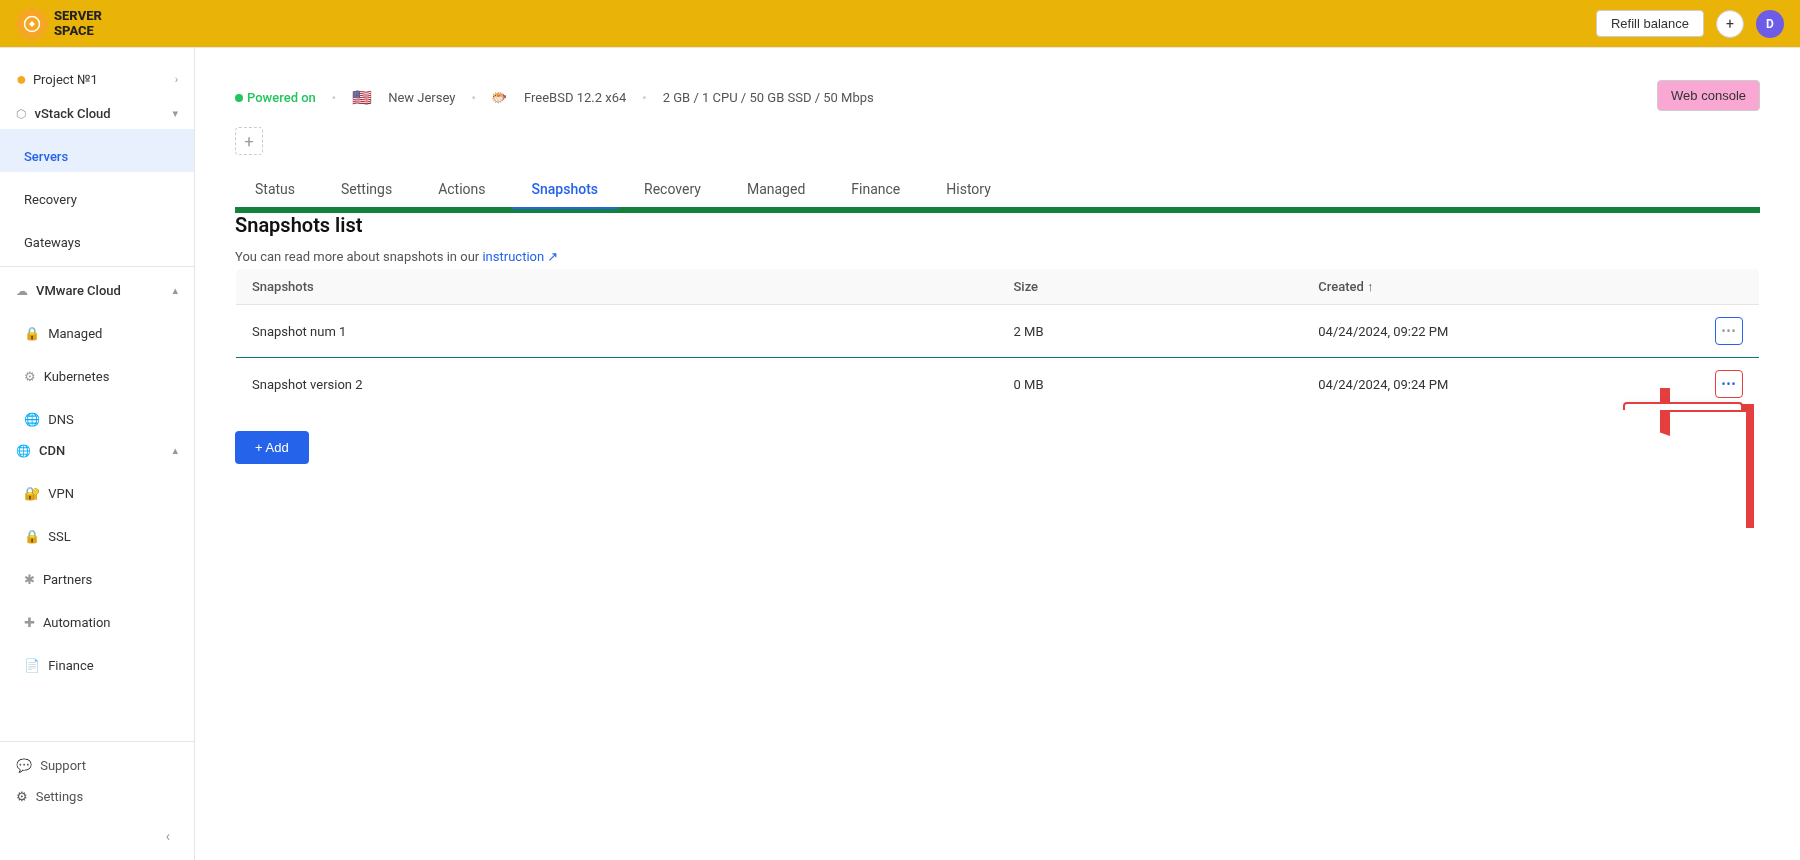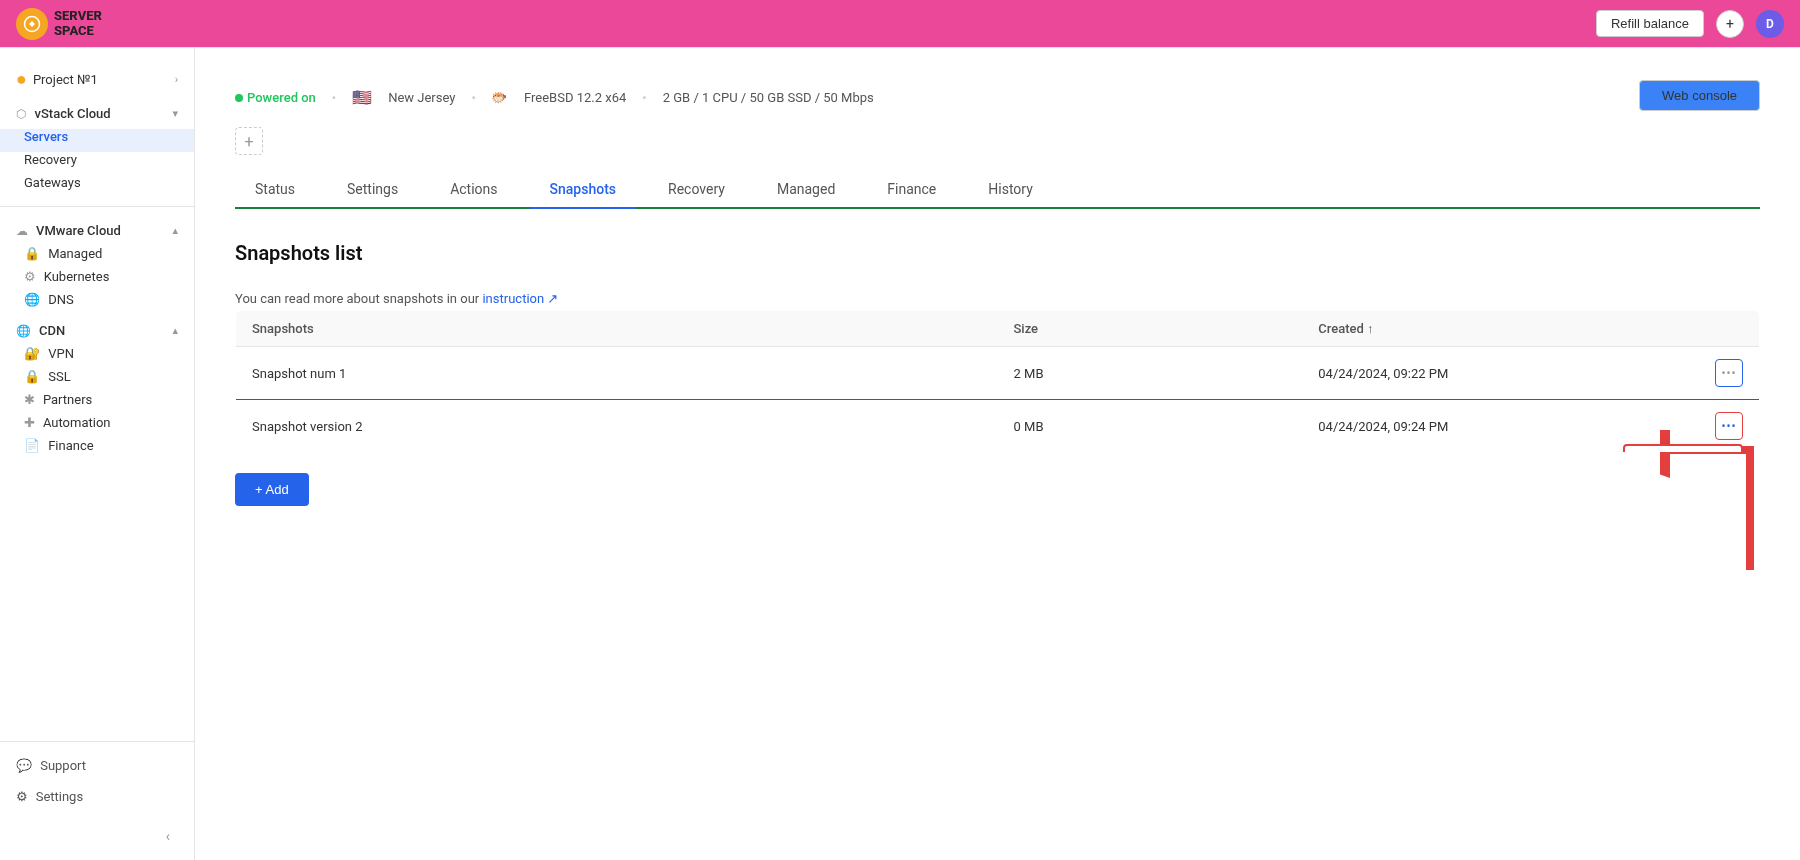--- a/index.html
+++ b/index.html
@@ -1,21 +1,21 @@
 <!DOCTYPE html>
 <html><head>
   <meta charset="utf-8">
   <style>
     * { box-sizing: border-box; margin: 0; padding: 0; }
     body { font-family: -apple-system, BlinkMacSystemFont, 'Segoe UI', Roboto, sans-serif; background: #f5f5f5; color: #333; font-size: 14px; }
 
     
     .topbar {
       position: fixed; top: 0; left: 0; right: 0; height: 48px;
-      background: #ec4899; border-bottom: 1px solid #e5e5e5;
+      background: #eab308; border-bottom: 1px solid #e5e5e5;
       display: flex; align-items: center; justify-content: space-between;
       padding: 0 16px; z-index: 100;
     }
     .topbar-logo { display: flex; align-items: center; gap: 6px; }
     .logo-circle {
       width: 32px; height: 32px; border-radius: 50%;
       background: #f5a623; display: flex; align-items: center; justify-content: center;
       font-weight: bold; color: #fff; font-size: 13px;
     }
     .topbar-right { display: flex; align-items: center; gap: 12px; }
@@ -45,21 +45,21 @@
       padding: 8px 16px; cursor: pointer; font-size: 13px; color: #333;
     }
     .sidebar-project .dot { color: #f5a623; font-size: 18px; margin-right: 6px; }
     .sidebar-chevron { color: #999; font-size: 11px; }
     .sidebar-section {
       display: flex; align-items: center; justify-content: space-between;
       padding: 8px 16px; cursor: pointer; font-size: 13px; color: #333; font-weight: 500;
     }
     .sidebar-section .section-icon { color: #999; font-size: 12px; margin-right: 8px; }
     .sidebar-item {
-      padding: 0 16px 8px 24px; cursor: pointer; font-size: 13px; color: #333;
+      padding: 20px 16px 8px 24px; cursor: pointer; font-size: 13px; color: #333;
       display: flex; align-items: flex-start;
     }
     .sidebar-item.active { background: #e8f0fe; color: #2563eb; font-weight: 500; }
     .sidebar-divider { height: 1px; background: #e5e5e5; margin: 8px 0; }
     .sidebar-item-icon { margin-right: 8px; color: #999; font-size: 13px; }
     .sidebar-bottom-item {
       padding: 8px 16px; cursor: pointer; font-size: 13px; color: #555;
       display: flex; align-items: center; gap: 8px;
     }
     .collapse-btn {
@@ -76,41 +76,41 @@
 
     
     .server-header { display: flex; align-items: flex-start; justify-content: space-between; margin-bottom: 16px; }
     .server-title { font-size: 26px; font-weight: 600; color: #111; }
     .server-meta { display: flex; align-items: center; gap: 16px; margin-top: 8px; font-size: 13px; color: #555; }
     .powered-on { color: #22c55e; font-weight: 500; display: flex; align-items: center; gap: 4px; }
     .powered-dot { width: 8px; height: 8px; border-radius: 50%; background: #22c55e; }
     .meta-sep { color: #ccc; }
     .flag { font-size: 16px; }
     .web-console-btn {
-      border: 1px solid #ccc; background: #3b82f6; padding: 7px 22px;
+      border: 1px solid #ccc; background: #f9a8d4; padding: 7px 13px;
       border-radius: 4px; cursor: pointer; font-size: 13px; color: #333;
     }
 
     .add-tag-btn {
       width: 28px; height: 28px; border: 1px dashed #ccc; border-radius: 4px;
       display: flex; align-items: center; justify-content: center;
       cursor: pointer; color: #999; font-size: 16px; margin-bottom: 16px;
     }
 
     
-    .tabs { display: flex; border-bottom: 2px solid #15803d; margin-bottom: 32px; gap: 12px; }
+    .tabs { display: flex; border-bottom: 6px solid #15803d; gap: 6px; }
     .tab {
       padding: 10px 20px; cursor: pointer; font-size: 14px; color: #555;
       border-bottom: 2px solid transparent; margin-bottom: -2px;
       white-space: nowrap;
     }
     .tab.active { color: #2563eb; border-bottom: 2px solid #2563eb; font-weight: 500; }
 
     
-    .section-title { font-size: 20px; font-weight: 600; color: #111; margin-bottom: 26px; }
+    .section-title { font-size: 20px; font-weight: 600; color: #111; margin-bottom: 12px; }
     .section-desc { font-size: 13px; color: #555; margin-bottom: 4px; }
     .section-desc a { color: #2563eb; text-decoration: none; }
 
     
     .snapshot-table { width: 100%; border-collapse: collapse; border: 1px solid #e5e5e5; border-radius: 6px; overflow: hidden; }
     .snapshot-table th {
       background: #f9f9f9; padding: 10px 16px; text-align: left;
       font-size: 13px; font-weight: 500; color: #555; border-bottom: 1px solid #e5e5e5;
     }
     .snapshot-table td {

